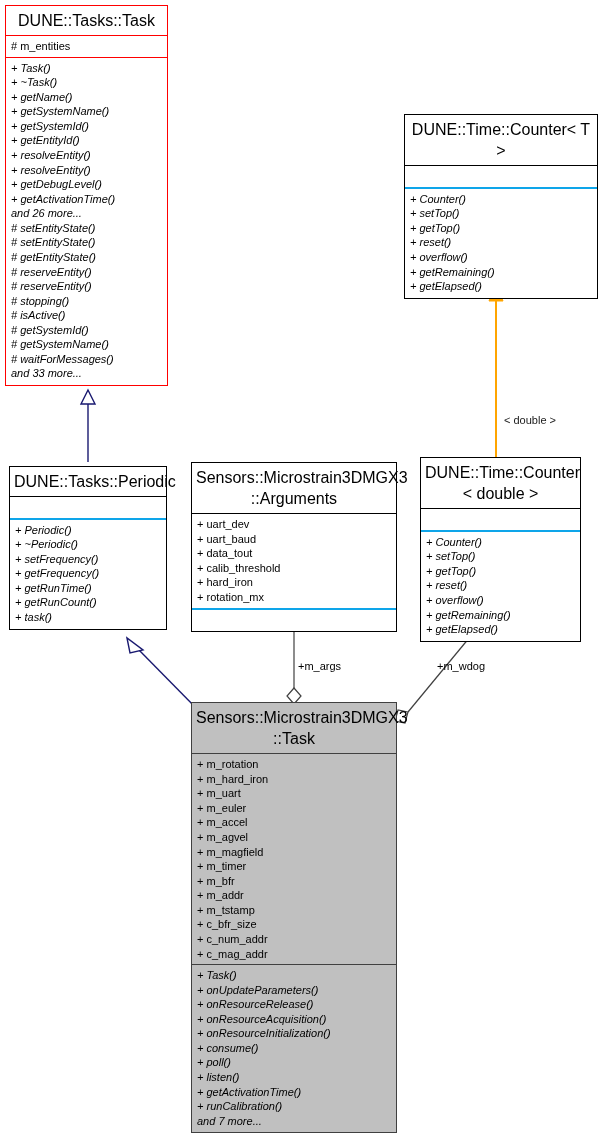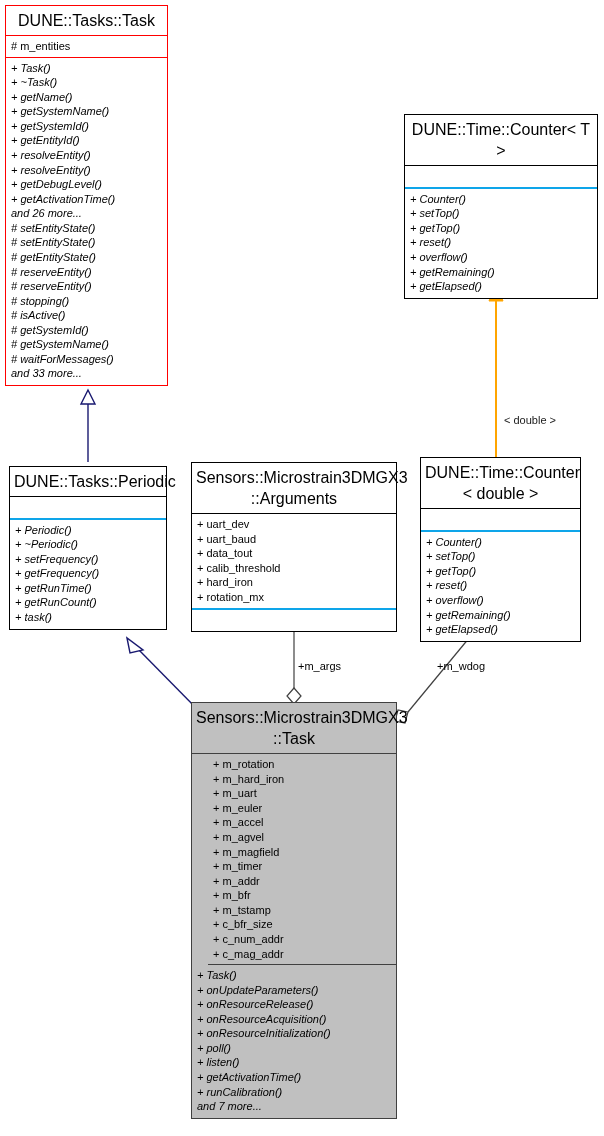--- a/index.html
+++ b/index.html
@@ -62,21 +62,20 @@
     min-height: 11px;
   }
   .uml-box.red .uml-attrs {
     border-bottom: 1px solid #ff0000;
   }
   .uml-box.plain .uml-attrs {
     border-bottom: 2px solid #0ea5e9;
   }
   .uml-box.gray .uml-attrs {
     border-bottom: 1px solid #404040;
-    margin-left: 16px;
   }
   .uml-ops {
     padding: 3px 5px 4px 5px;
     min-height: 11px;
     font-style: italic;
   }
   .uml-row {
     white-space: nowrap;
     font-size: 11px;
     line-height: 1.325;
@@ -222,33 +221,34 @@
 ::Task</div>
     <div class="uml-attrs">
         <div class="uml-row">+ m_rotation</div>
         <div class="uml-row">+ m_hard_iron</div>
         <div class="uml-row">+ m_uart</div>
         <div class="uml-row">+ m_euler</div>
         <div class="uml-row">+ m_accel</div>
         <div class="uml-row">+ m_agvel</div>
         <div class="uml-row">+ m_magfield</div>
         <div class="uml-row">+ m_timer</div>
+        <div class="uml-row">+ m_bfr</div>
         <div class="uml-row">+ m_addr</div>
-        <div class="uml-row">+ m_bfr</div>
         <div class="uml-row">+ m_tstamp</div>
         <div class="uml-row">+ c_bfr_size</div>
         <div class="uml-row">+ c_num_addr</div>
         <div class="uml-row">+ c_mag_addr</div>
       </div>
     <div class="uml-ops">
         <div class="uml-row">+ Task()</div>
         <div class="uml-row">+ onUpdateParameters()</div>
         <div class="uml-row">+ onResourceRelease()</div>
         <div class="uml-row">+ onResourceAcquisition()</div>
         <div class="uml-row">+ onResourceInitialization()</div>
+        <div class="uml-row">+ consume()</div>
         <div class="uml-row">+ poll()</div>
         <div class="uml-row">+ listen()</div>
         <div class="uml-row">+ getActivationTime()</div>
         <div class="uml-row">+ runCalibration()</div>
         <div class="uml-row">and 7 more...</div>
       </div>
   </div>
 
   <div class="edge-label tmpl" style="left:504px; top:414px;">&lt; double &gt;</div>
   <div class="edge-label" style="left:298px; top:660px;">+m_args</div>

